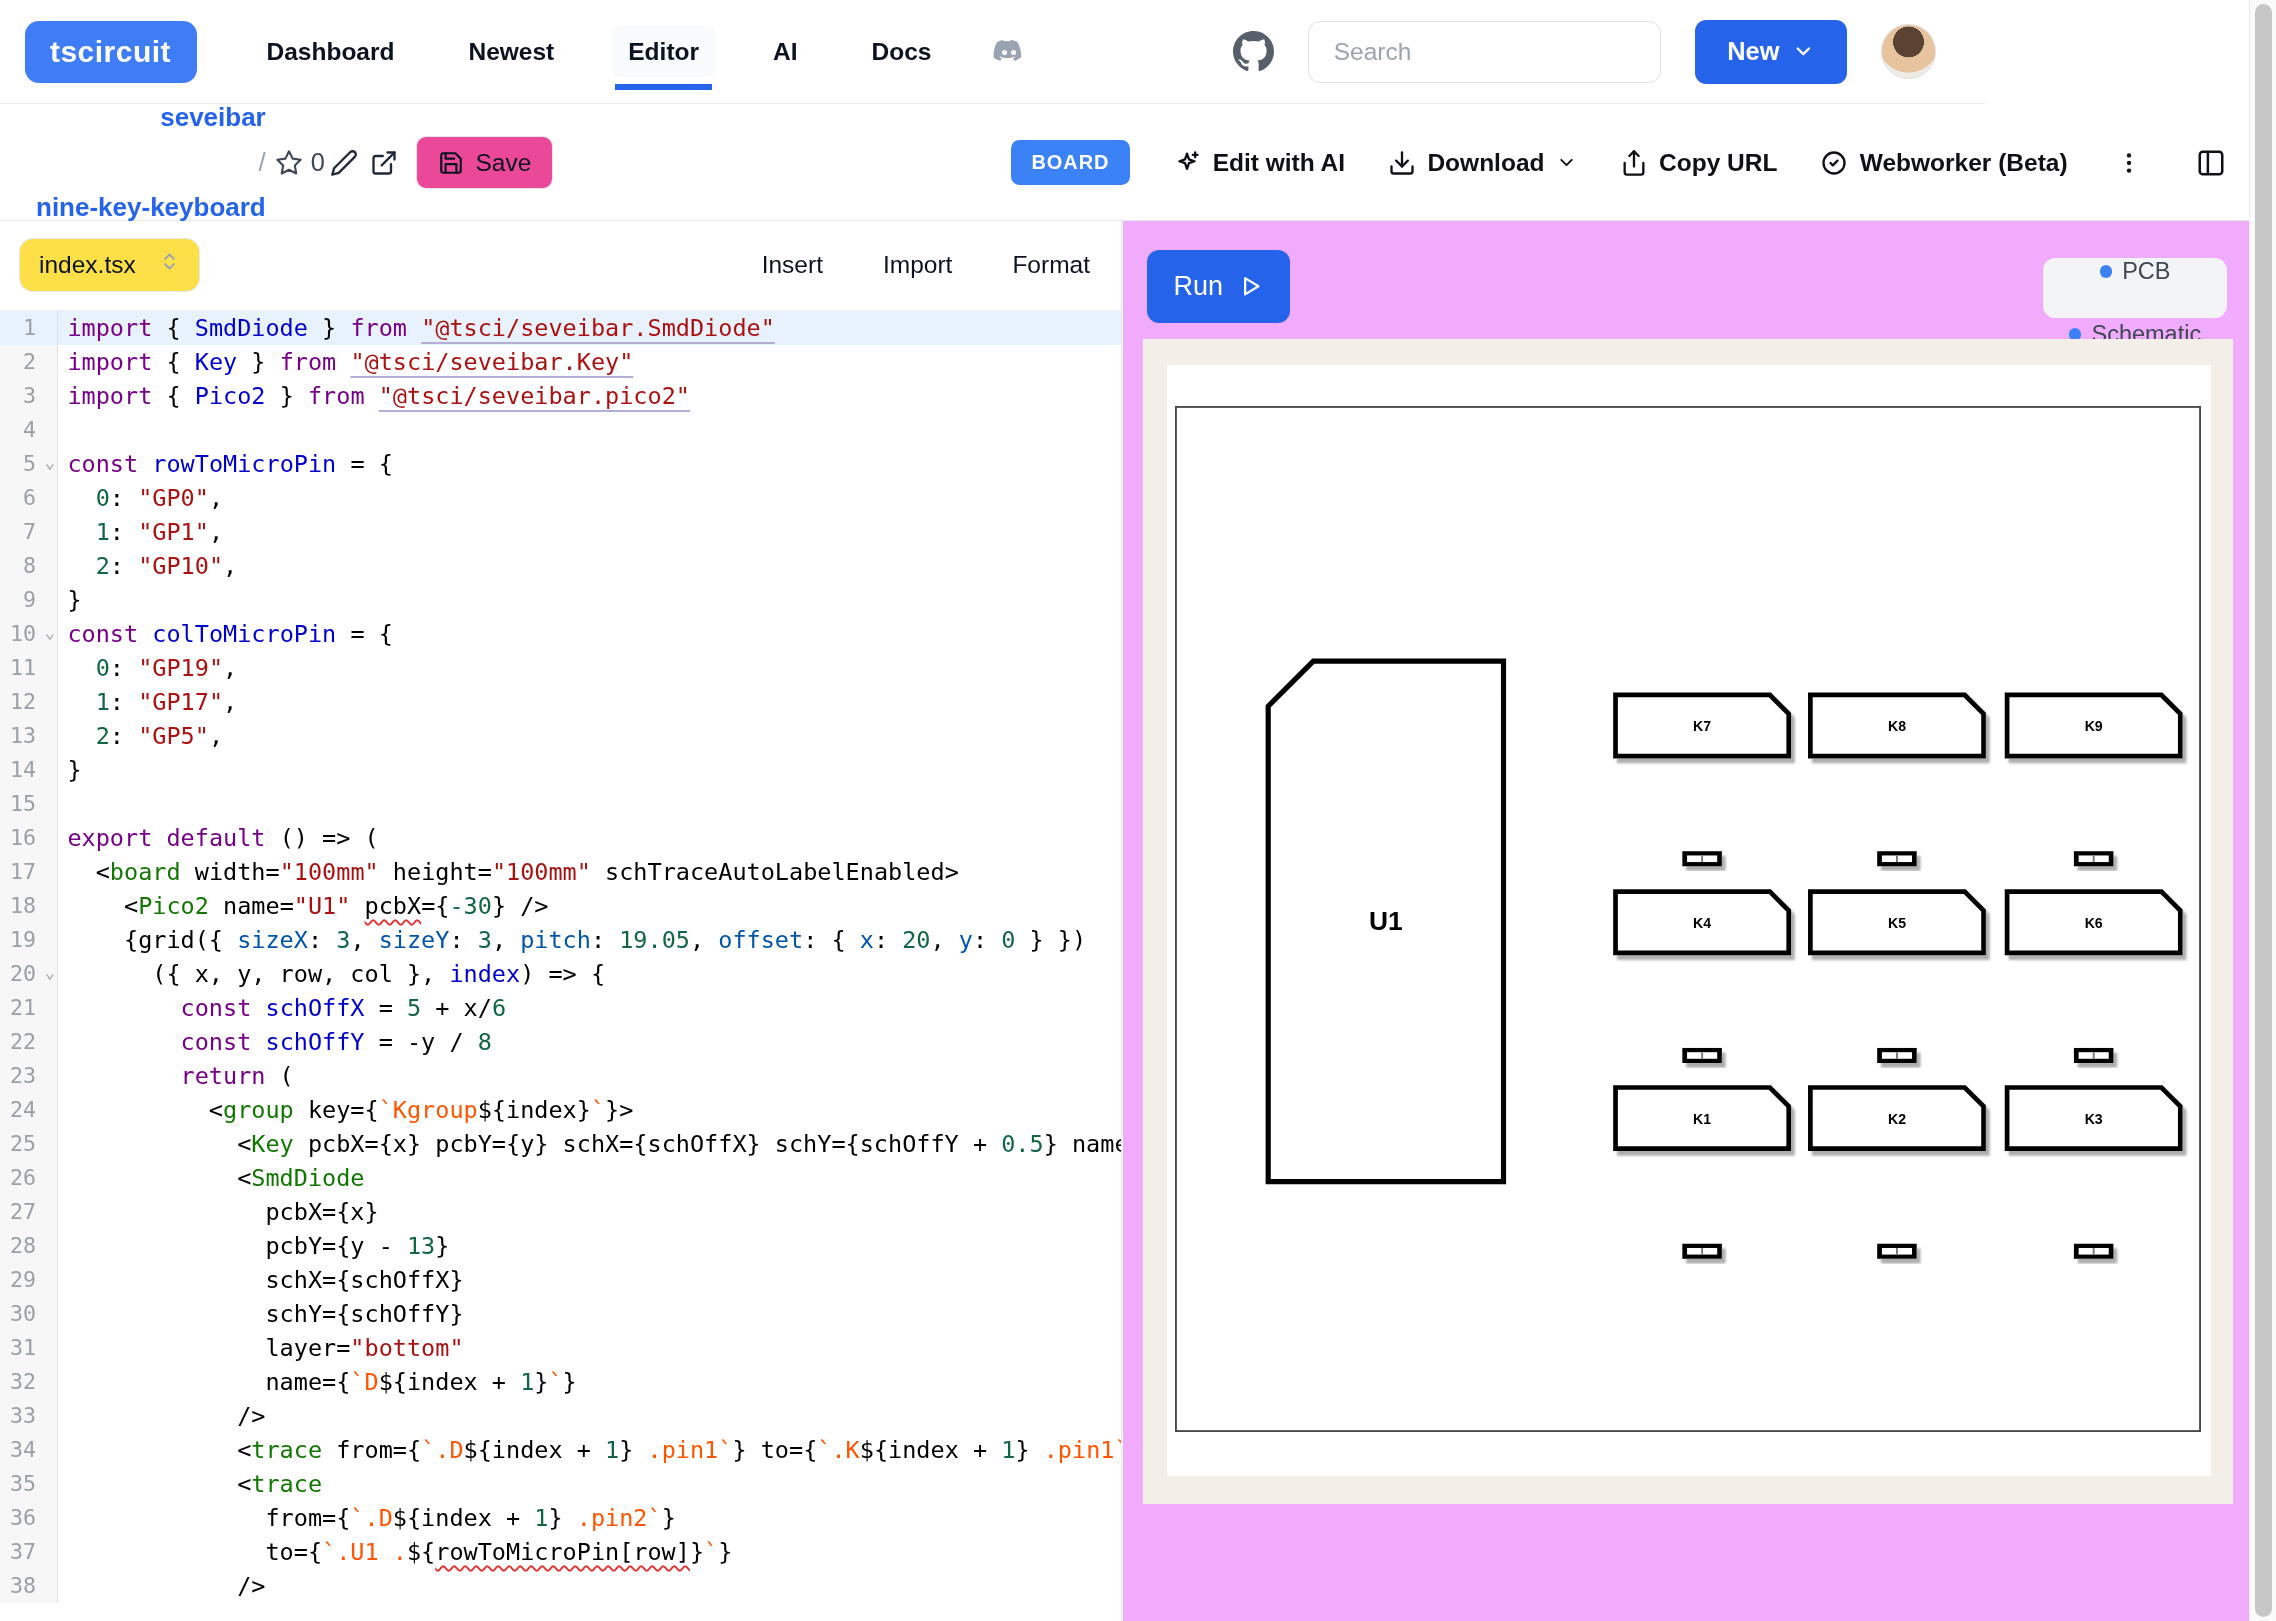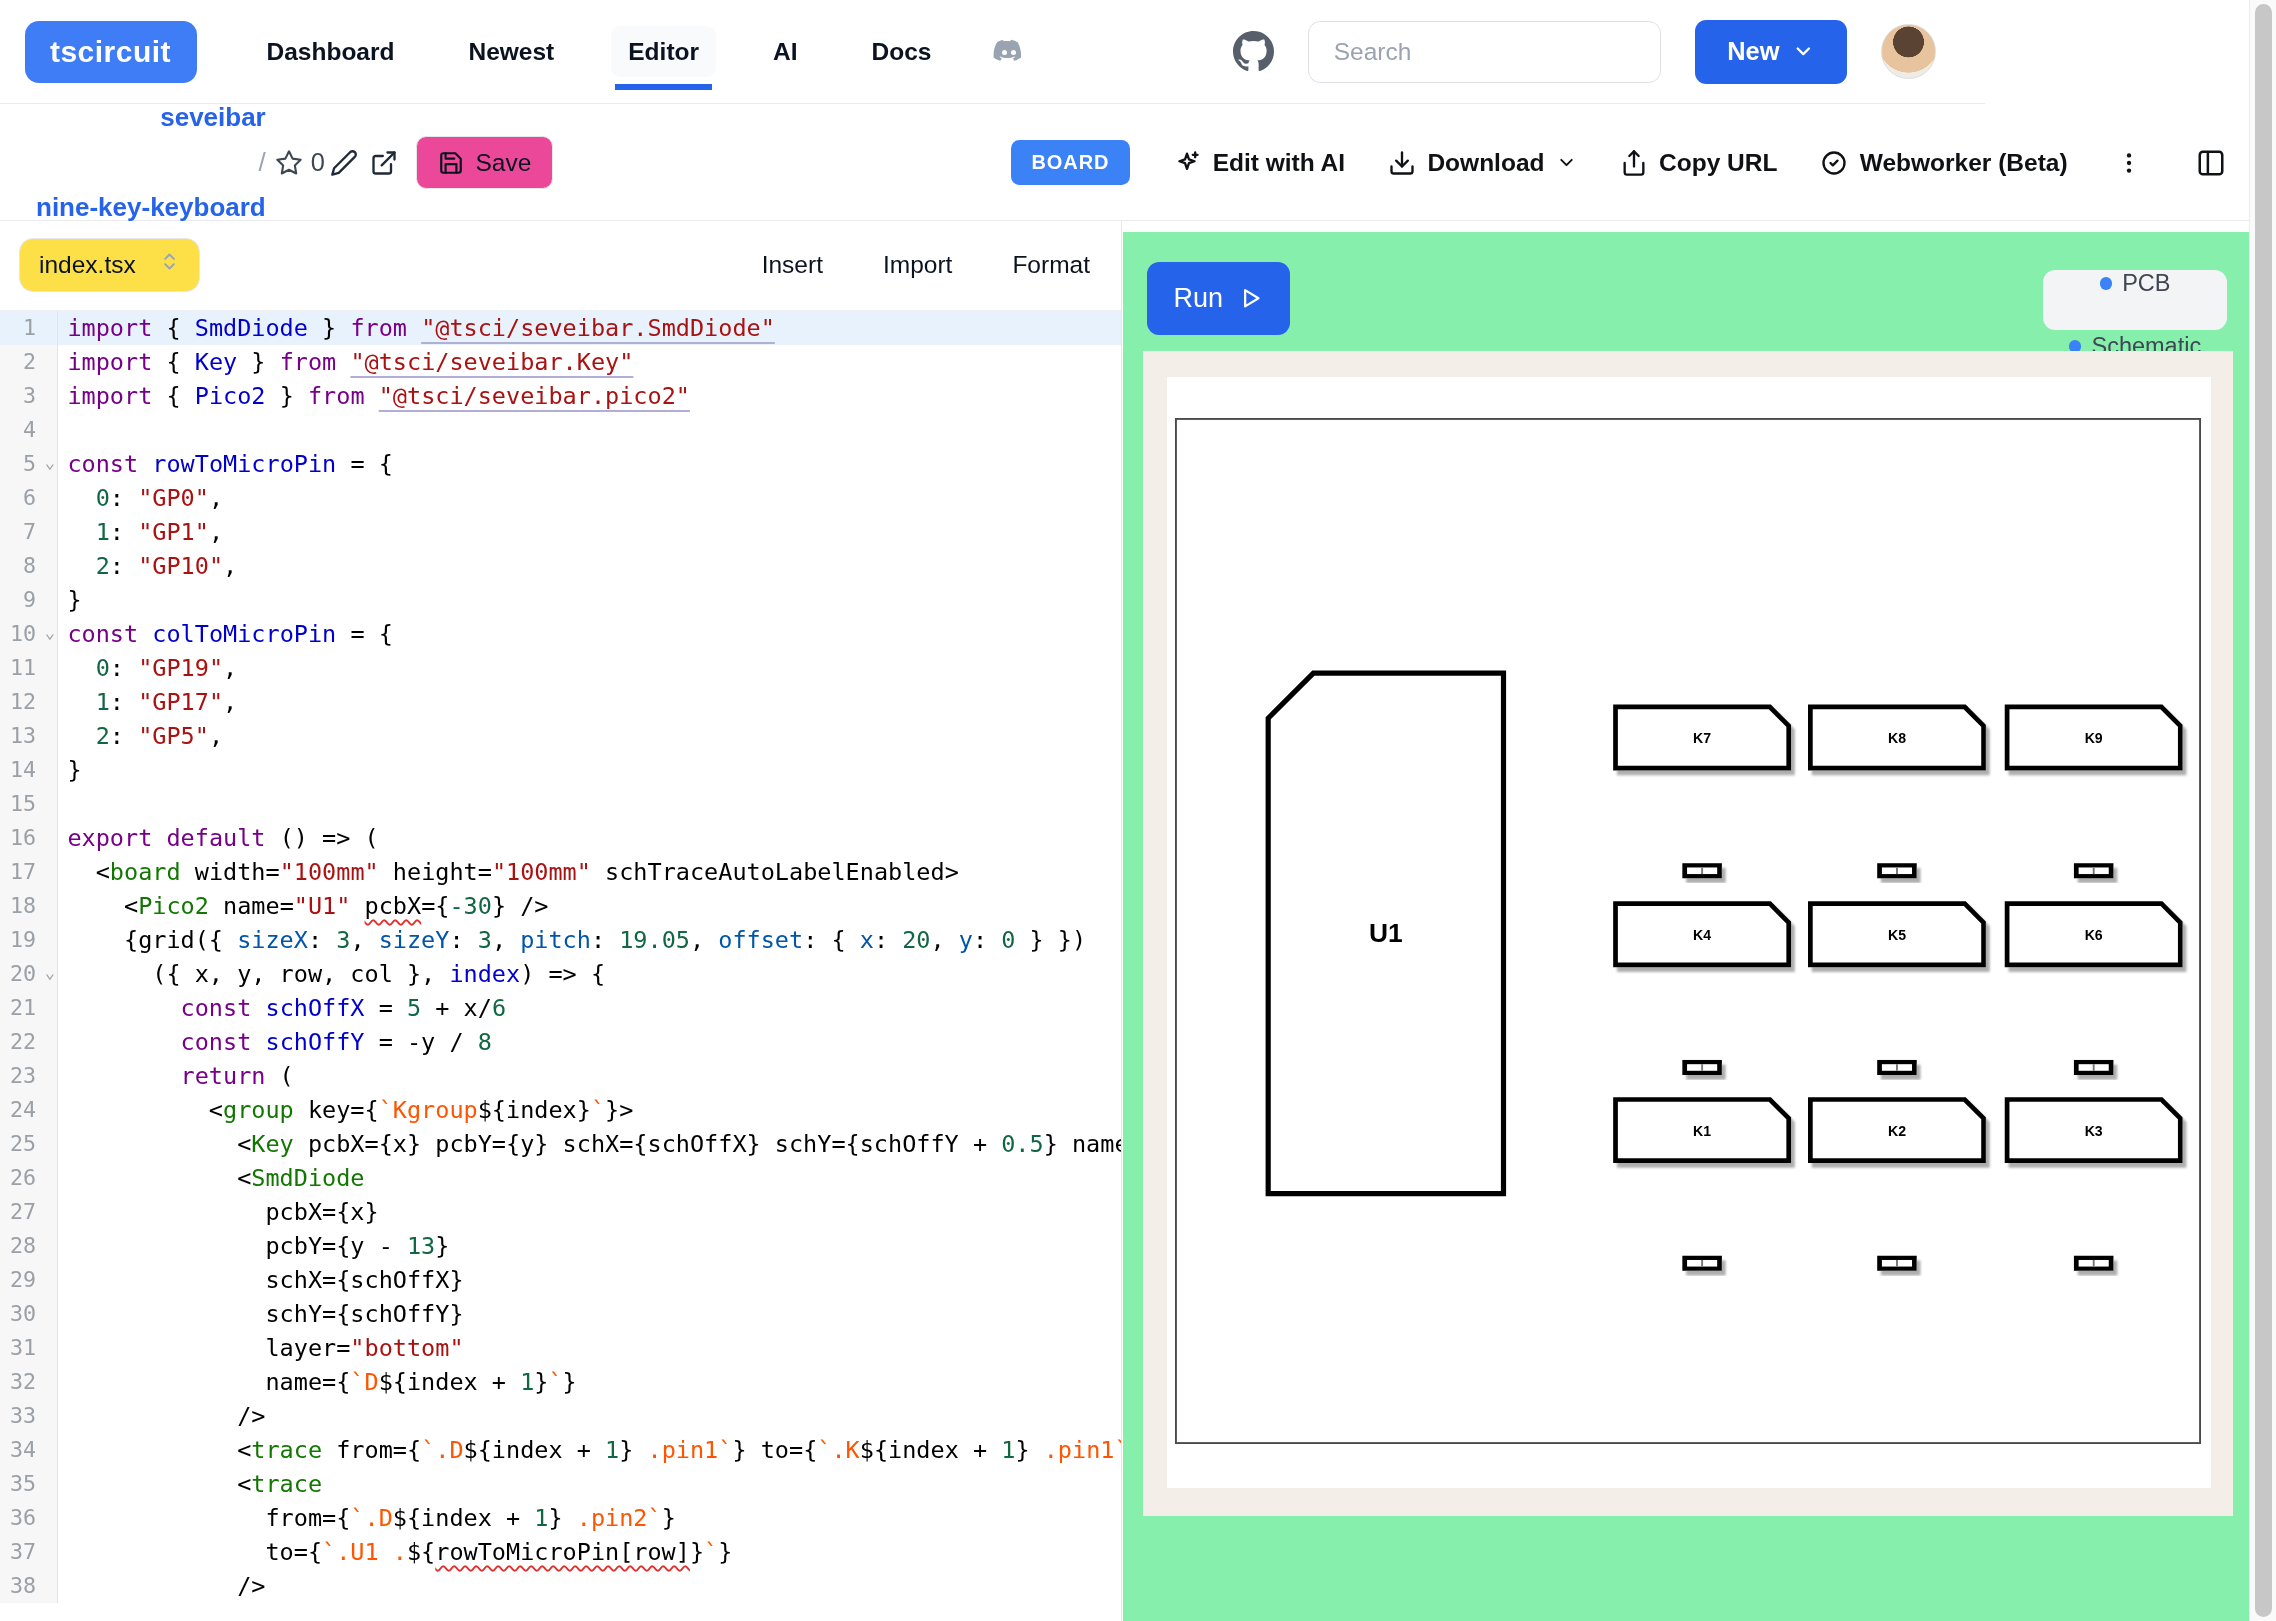--- a/index.html
+++ b/index.html
@@ -64,21 +64,21 @@
   .tk-d { color:#0000cc; }
   .tk-pr { color:#0055aa; }
   .tk-s { color:#aa1111; }
   .tk-su { color:#aa1111; text-decoration:underline; text-decoration-color:#b3aed6; text-decoration-thickness:1.9px; text-underline-offset:5.6px; }
   .tk-n { color:#116644; }
   .tk-t { color:#117700; }
   .tk-o { color:#ff5500; }
   .tk-e { color:#000; text-decoration:underline wavy #e0312d; text-decoration-thickness:1.9px; text-underline-offset:4.7px; }
 
   
-  .right-pane { position:absolute; top:220px; left:1123px; right:0; bottom:0; background:#86efac;margin-top:12px; }
+  .right-pane { position:absolute; top:220px; left:1123px; right:0; bottom:0; background:#f0abfc; }
   .btn-run { position:absolute; left:23.5px; top:30px; width:143px; height:73px; background:#2563eb; border:none;
              border-radius:12.2px; color:#fff; font-size:27px; font-weight:500; display:flex; align-items:center;
              justify-content:center; gap:15px; cursor:pointer; }
   .tabs { position:absolute; right:50px; top:38px; height:60px; background:#f3f4f6; border-radius:12.2px;
           display:flex; align-items:center; padding:0 15px; gap:36px;flex-direction:column; }
   .tab { display:flex; align-items:center; gap:10.4px; font-size:23.5px; font-weight:500; color:#3f4753;
          background:none; border:none; cursor:pointer; }
   .tab .dot { width:12.2px; height:12.2px; border-radius:50%; background:#3b82f6; }
   .tab.active { background:#fff; color:#0b0f14; border-radius:9.4px; padding:10.4px 26px; box-shadow:0 0.9px 2.8px rgba(0,0,0,.15); }
   .tab-more { font-size:26px; color:#3f4753; background:none; border:none; cursor:pointer; letter-spacing:1.9px; }

